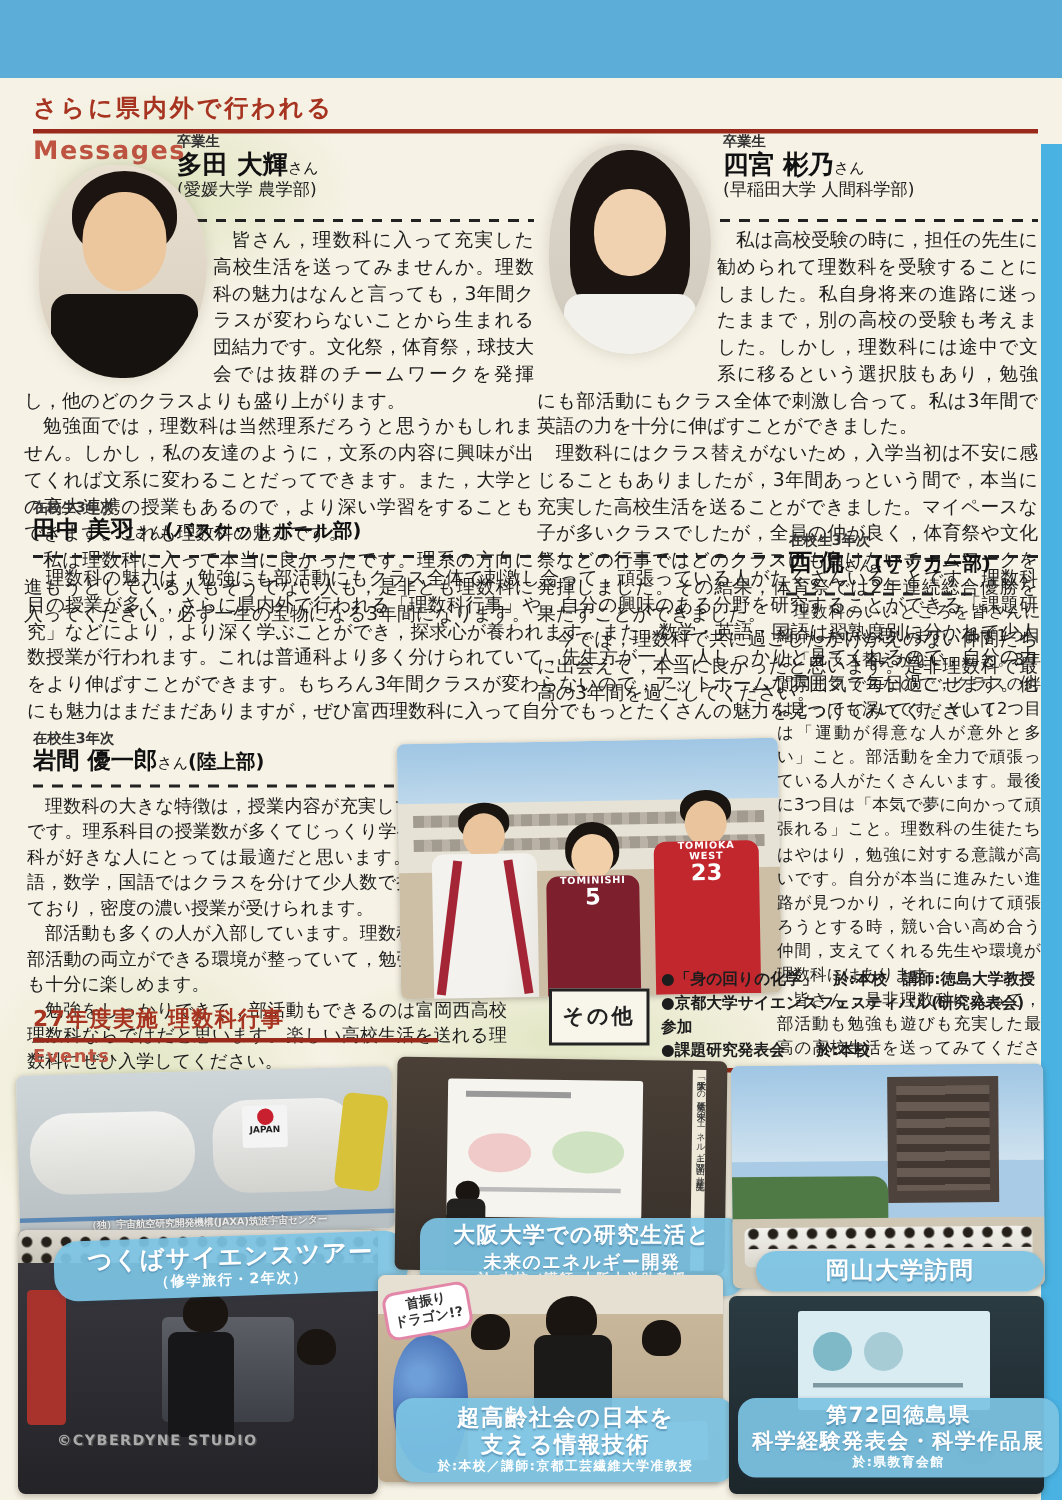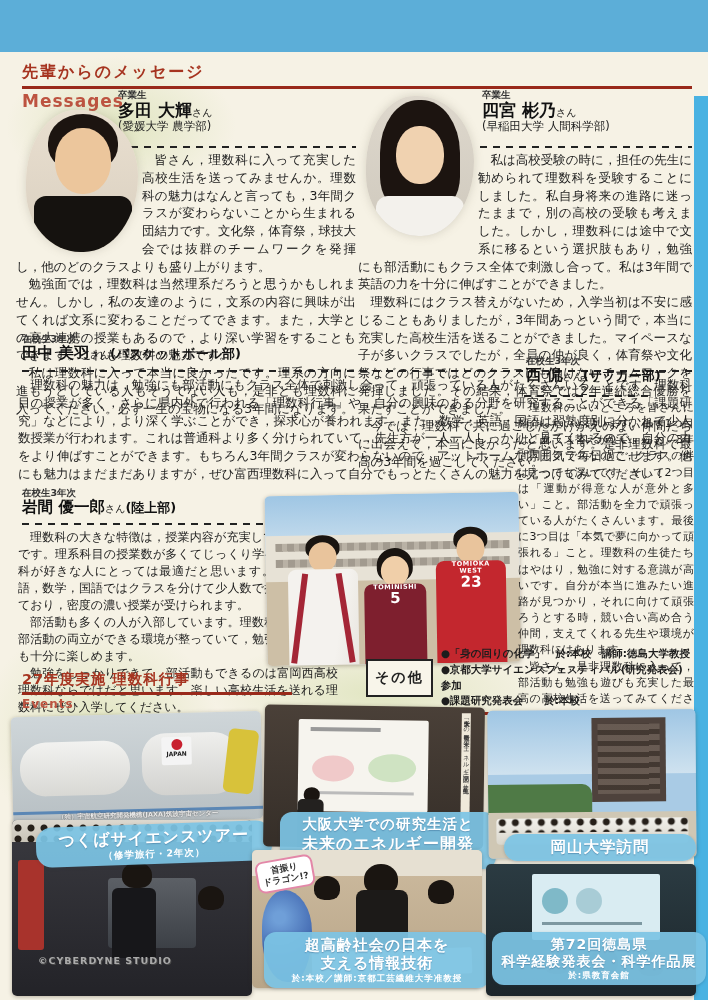--- a/index.html
+++ b/index.html
@@ -86,21 +86,21 @@
 
 <div class="page">
 
   <div class="top-band"></div>
   <div class="right-strip"></div>
   <div class="blob" style="left:6px;top:56px;width:230px;height:140px;"></div>
   <div class="blob" style="left:-20px;top:620px;width:240px;height:220px;"></div>
   <div class="blob" style="left:210px;top:638px;width:340px;height:110px;"></div>
 
   <div style="position:absolute;left:22px;top:62px;width:670px;">
-    <div class="sec-title-jp">先輩からのメッセージ</div>
+    <div class="sec-title-jp">さらに県内外で行われる</div>
     <div class="sec-rule"></div>
     <div class="sec-title-en">Messages</div>
   </div>
 
   <div class="nameblock" style="left:118px;top:90px;">
     <div class="role">卒業生</div>
     <div class="pname"><span>多田 大輝</span><span class="hon">さん</span></div>
     <div class="affil">(愛媛大学 農学部)</div>
   </div>
   <div class="dash" style="left:118px;top:146px;width:238px;"></div>
@@ -251,21 +251,21 @@
       <div style="position:absolute;left:12px;top:8px;width:70px;height:4px;background:#999;"></div>
       <div style="position:absolute;left:12px;top:72px;width:104px;height:3px;background:#bbb;"></div>
     </div>
     <div class="hair2" style="left:40px;top:82px;width:16px;height:14px;"></div>
     <div style="position:absolute;left:34px;top:94px;width:26px;height:48px;background:#23211f;border-radius:5px 5px 0 0;"></div>
     <div class="vstrip" style="right:14px;top:6px;height:128px;">「大阪大学での研究生活と未来のエネルギー開発」 山ノ井 航平 先生</div>
   </div>
 
   <div class="banner" style="left:280px;top:812px;width:204px;border-radius:12px;">
     <div class="bline" style="font-size:14.5px;">大阪大学での研究生活と</div>
-    <div class="bline" style="font-size:16px;">未来のエネルギー開発</div>
+    <div class="bline" style="font-size:12px;">未来のエネルギー開発</div>
     <div class="bsub" style="font-size:9px;">於:本校／講師:大阪大学助教授</div>
   </div>
 
   <div class="photo" style="left:252px;top:850px;width:230px;height:138px;background:linear-gradient(#cdbb9f,#b8a588);">
     <div style="position:absolute;left:0;top:0;width:230px;height:26px;background:#e6e0d2;"></div>
     <div class="hair2" style="left:112px;top:14px;width:34px;height:30px;"></div>
     <div style="position:absolute;left:104px;top:40px;width:52px;height:60px;background:#1c1a18;border-radius:8px 8px 0 0;"></div>
     <div class="hair2" style="left:62px;top:26px;width:26px;height:24px;"></div>
     <div class="hair2" style="left:176px;top:30px;width:26px;height:24px;"></div>
     <div style="position:absolute;left:60px;top:100px;width:160px;height:26px;background:#f1ede2;border-radius:2px;transform:rotate(-2deg);"></div>

